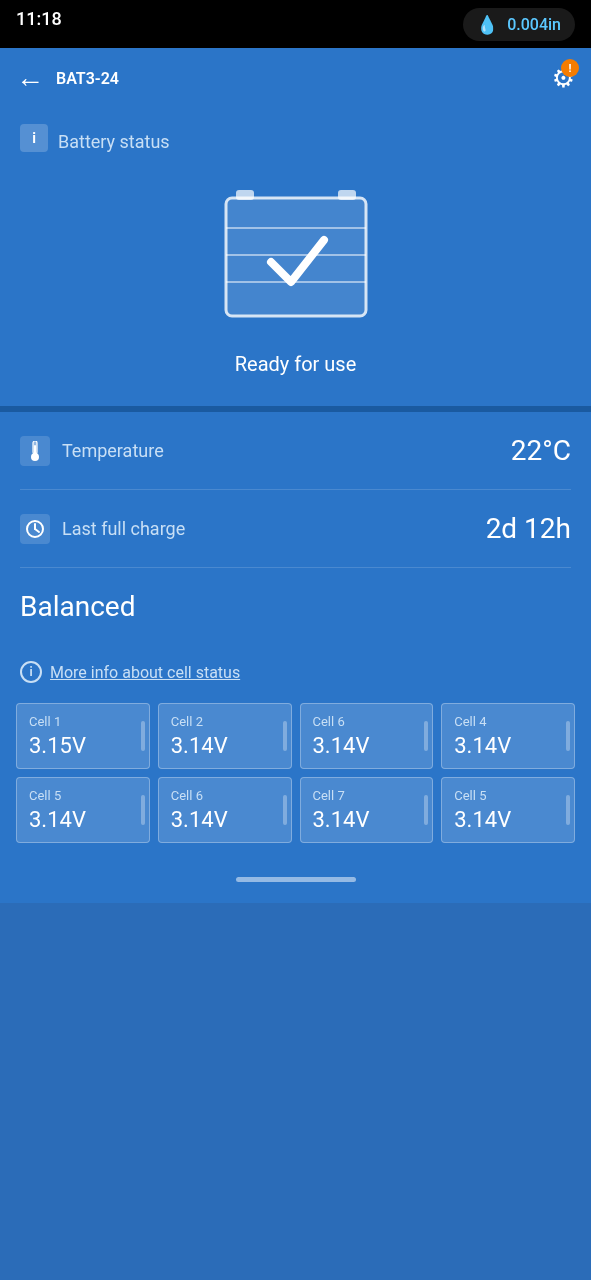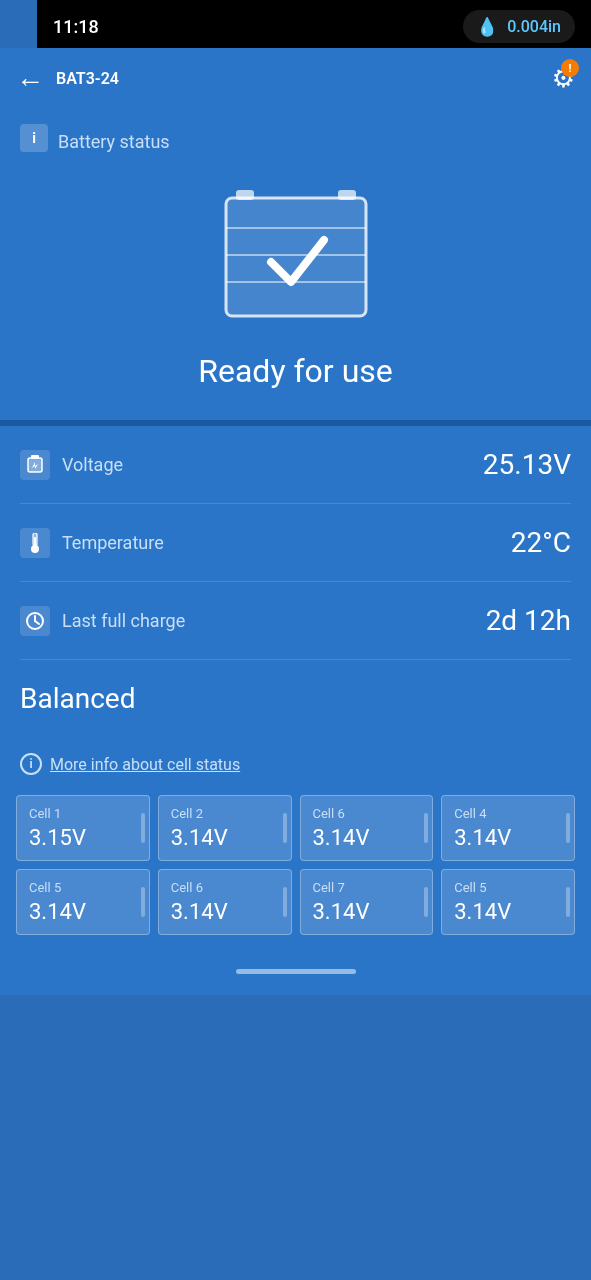--- a/index.html
+++ b/index.html
@@ -11,26 +11,25 @@
       background-color: #2b6cb8;
       font-family: 'Roboto', Arial, sans-serif;
       color: #ffffff;
       position: relative;
       overflow-x: hidden;
     }
 
     
     .status-bar {
       display: flex;
-      align-items: center;
+      align-items: flex-start;
       justify-content: space-between;
       padding: 8px 16px 4px 16px;
       background: #000;
       height: 48px;
-      margin-left: 37px;
     }
     .status-time {
       color: #fff;
       font-size: 18px;
       font-weight: 500;
     }
     .status-pill {
       background: #1a1a1a;
       border-radius: 20px;
       padding: 6px 14px;
@@ -133,21 +132,21 @@
       margin-bottom: 16px;
     }
     .battery-svg-wrapper {
       width: 180px;
       height: 160px;
     }
 
     .status-text {
       width: 100%;
       text-align: center;
-      font-size: 32px;
+      font-size: 20px;
       font-weight: 400;
       color: #fff;
       margin-top: 4px;
     }
 
     
     .divider {
       height: 6px;
       background: #1a5aa0;
       width: 100%;
@@ -322,33 +321,20 @@
     </div>
   </div>
 
   <div class="status-text">Ready for use</div>
 </div>
 
 <div class="divider"></div>
 
 <div class="stats-section">
 
-  <div class="stat-row">
-    <div class="stat-left">
-      <div class="stat-icon">
-        <svg width="16" height="20" viewBox="0 0 16 20" fill="white">
-          <rect x="4" y="0" width="8" height="4" rx="1"></rect>
-          <rect x="1" y="3" width="14" height="14" rx="2" fill="rgba(255,255,255,0.3)" stroke="white" stroke-width="1.5"></rect>
-          <polygon points="8,7 5,13 8,11 8,14 11,9 8,11" fill="white"></polygon>
-        </svg>
-      </div>
-      <span class="stat-label">Voltage</span>
-    </div>
-    <span class="stat-value">25.13V</span>
-  </div>
 
   <div class="stat-row">
     <div class="stat-left">
       <div class="stat-icon">
         <svg width="14" height="20" viewBox="0 0 14 20" fill="white">
           <rect x="5" y="0" width="4" height="13" rx="2" fill="rgba(255,255,255,0.4)" stroke="white" stroke-width="1.2"></rect>
           <circle cx="7" cy="16" r="4" fill="white"></circle>
           <rect x="6" y="4" width="2" height="10" rx="1" fill="white"></rect>
         </svg>
       </div>

